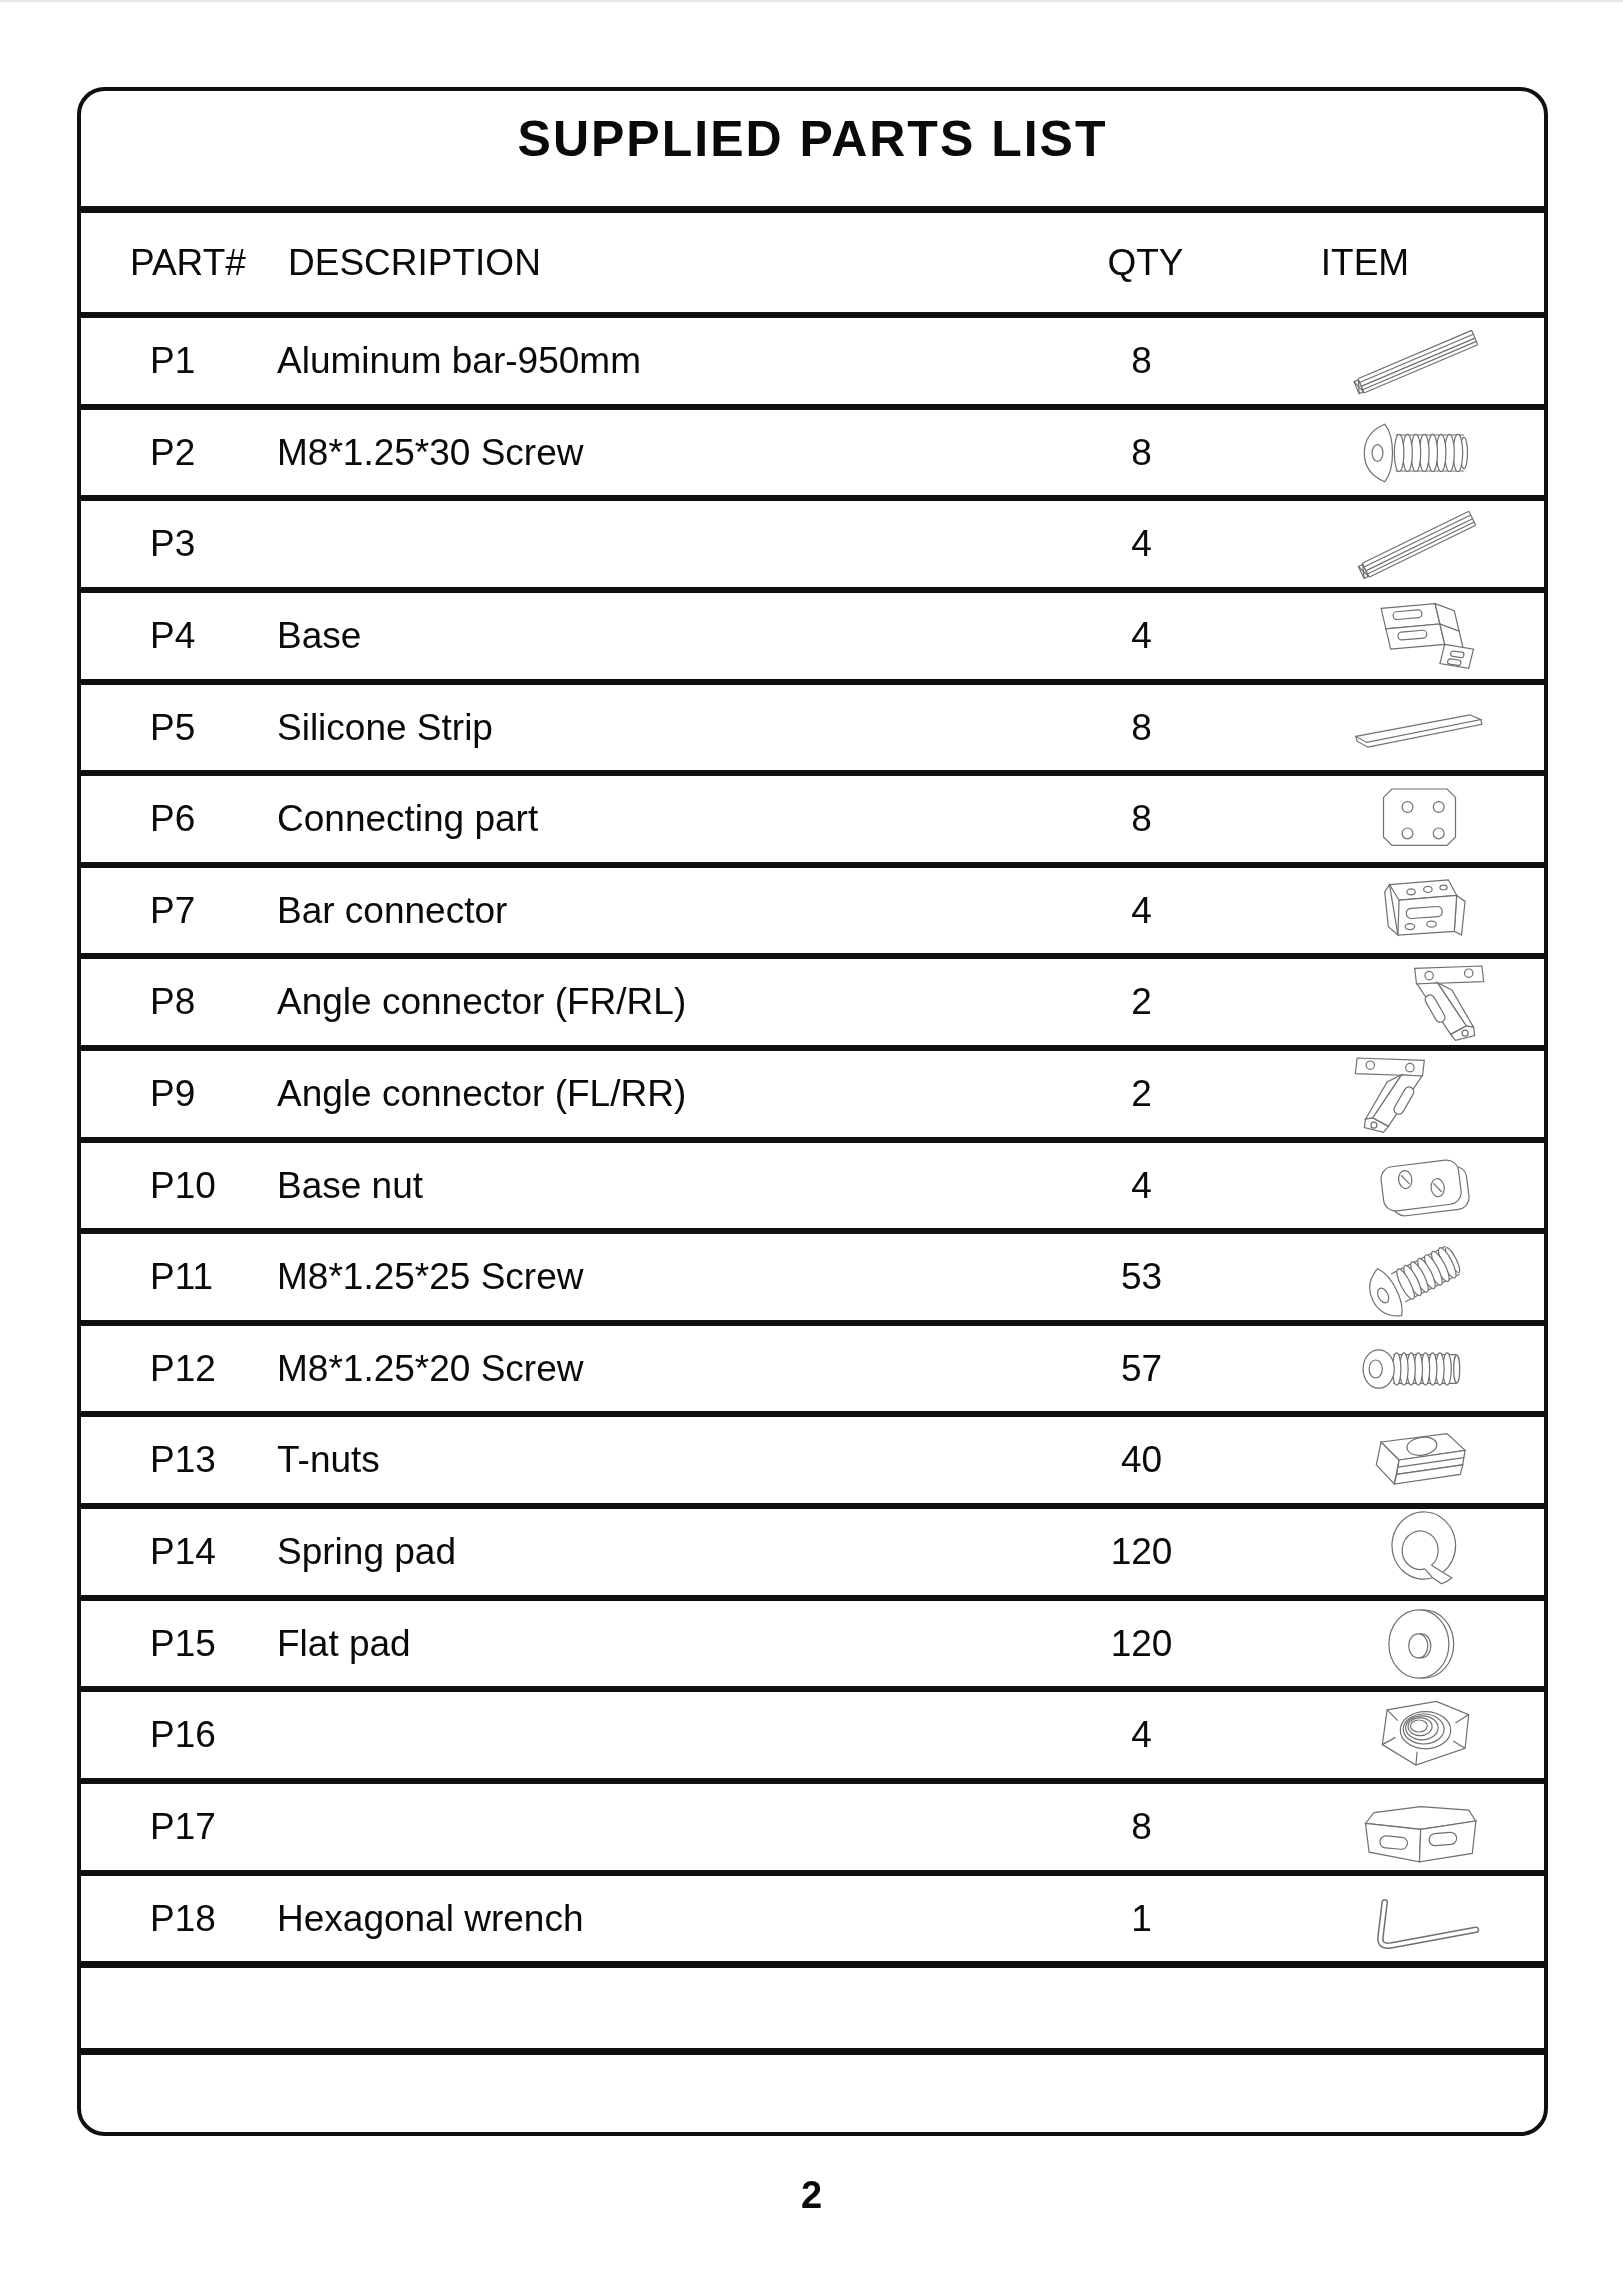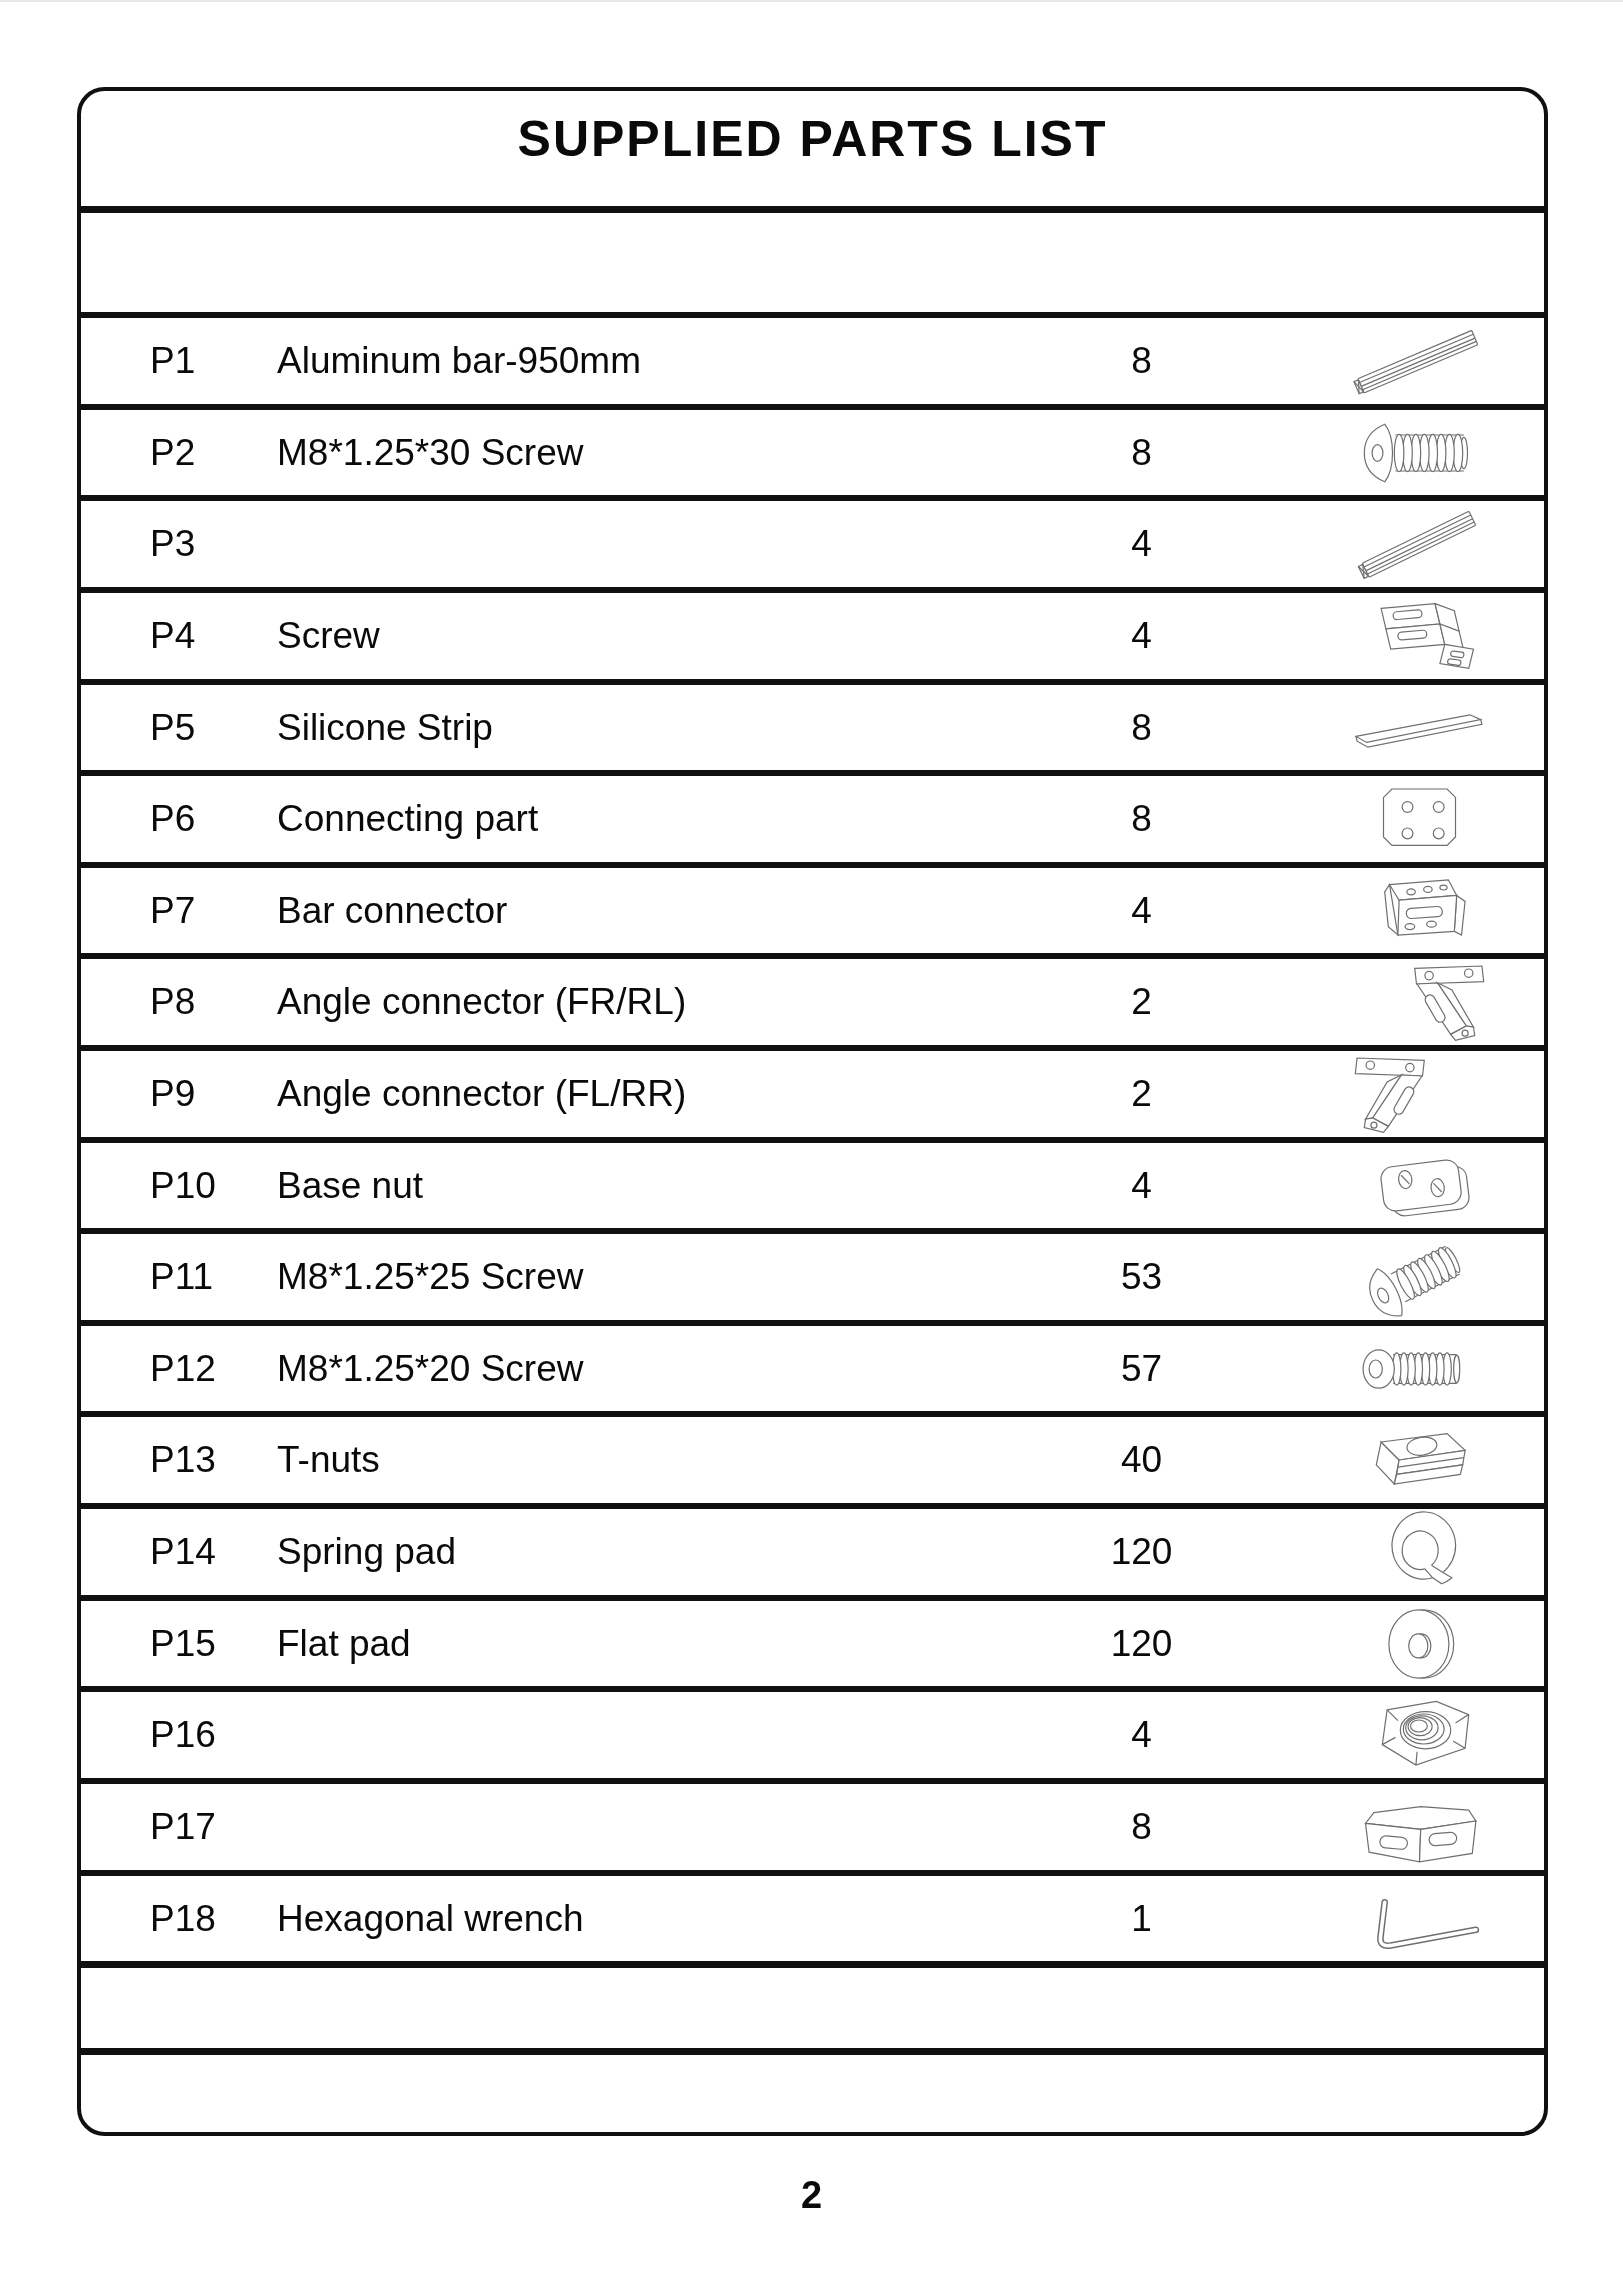--- a/index.html
+++ b/index.html
@@ -46,20 +46,26 @@
 </style>
 </head>
 <body>
 
 <div class="page">
   <div class="box">
 
     <div class="title">SUPPLIED PARTS LIST</div>
     <div class="hline" style="top:115px"></div>
 
+    <div class="header-row">
+      <span class="hcell h-part">PART#</span>
+      <span class="hcell h-desc">DESCRIPTION</span>
+      <span class="hcell h-qty">QTY</span>
+      <span class="hcell h-item">ITEM</span>
+    </div>
 
     <div class="row" style="top:221px">
       <span class="cell c-part">P1</span>
       <span class="cell c-desc">Aluminum bar-950mm</span>
       <span class="cell c-qty">8</span>
       <span class="c-icon">
         <svg width="157" height="84" viewBox="0 0 240 140" stroke="#6f6f6f" stroke-width="2" fill="none">
           <g transform="rotate(-23 120 70)">
             <rect x="14" y="57" width="206" height="26" rx="2" fill="#fff"></rect>
             <line x1="14" y1="64" x2="220" y2="64"></line>
@@ -109,21 +115,21 @@
             <rect x="12" y="59" width="8" height="22" fill="#fff"></rect>
             <line x1="12" y1="59" x2="20" y2="81"></line>
               <line x1="12" y1="81" x2="20" y2="59"></line>
           </g>
         </svg>
       </span>
     </div>
 
     <div class="row" style="top:496px">
       <span class="cell c-part">P4</span>
-      <span class="cell c-desc">Screw</span>
+      <span class="cell c-desc">Base</span>
       <span class="cell c-qty">4</span>
       <span class="c-icon">
         <svg width="157" height="84" viewBox="0 0 240 140" stroke="#6f6f6f" stroke-width="2" fill="none">
           <polygon points="56,24 146,16 154,50 64,58" fill="#fff"></polygon>
           <rect x="76" y="28" width="48" height="13" rx="6" transform="rotate(-5 100 34)" fill="#fff"></rect>
           <polygon points="146,16 178,28 186,62 154,50" fill="#fff"></polygon>
           <polygon points="64,58 154,50 162,84 72,92" fill="#fff"></polygon>
           <rect x="84" y="62" width="48" height="13" rx="6" transform="rotate(-5 108 68)" fill="#fff"></rect>
           <polygon points="154,50 186,62 194,96 162,84" fill="#fff"></polygon>
           <polygon points="162,84 210,92 202,124 154,116" fill="#fff"></polygon>

